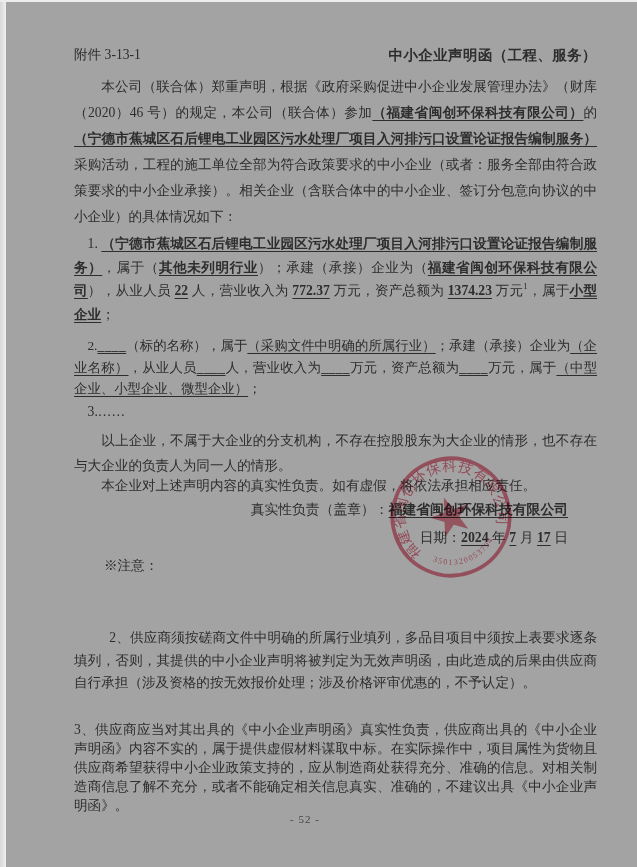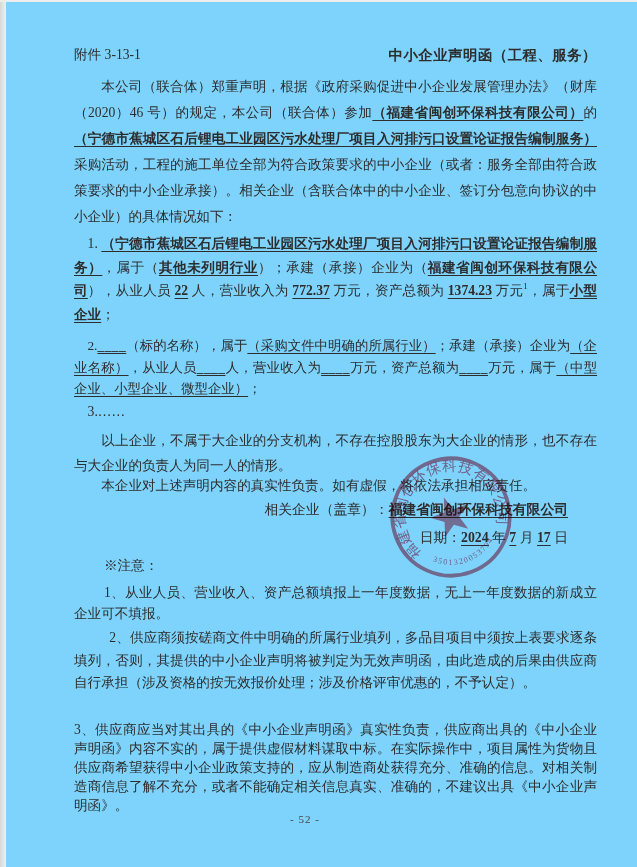--- a/index.html
+++ b/index.html
@@ -1,19 +1,19 @@
 <!DOCTYPE html>
 <html><head>
 <meta charset="utf-8">
 <style>
   html,body{margin:0;padding:0;background:#ffffff;}
   .page{
     position:relative;
     width:637px;height:867px;
-    background:#7dd3fc;
+    background:#a3a3a3;
     overflow:hidden;
     font-family:"Liberation Serif","DejaVu Serif",serif;
     color:#2d2d2d;
   }
   .edge-left{position:absolute;left:0;top:0;width:6px;height:867px;
     background:linear-gradient(to right,#d7d7d7,#efefef);}
   .edge-top{position:absolute;left:0;top:0;width:637px;height:2px;background:#ededed;}
   .blk{position:absolute;left:74px;right:40px;text-align:justify;}
   .fs{font-size:13.6px;}
   .header-row{position:absolute;left:74px;right:40px;top:46px;height:20px;font-size:13.6px;}
@@ -57,26 +57,25 @@
   <div class="blk fs item1"><span>1. </span><span class="bu">（宁德市蕉城区石后锂电工业园区污水处理厂项目入河排污口设置论证报告编制服务）</span><span>，属于（</span><span class="bu">其他未列明行业</span><span>）；承建（承接）企业为（</span><span class="bu">福建省闽创环保科技有限公司</span><span>），从业人员 </span><span class="bu">22</span><span> 人，营业收入为 </span><span class="bu">772.37</span><span> 万元，资产总额为 </span><span class="bu">1374.23</span><span> 万元</span><sup class="fn">1</sup><span>，属于</span><span class="bu">小型企业</span><span>；</span></div>
 
   <div class="blk item2"><span>2.</span><span class="u blank">____</span><span>（标的名称），属于</span><span class="u">（采购文件中明确的所属行业）</span><span>；承建（承接）企业为</span><span class="u">（企业名称）</span><span>，从业人员</span><span class="u blank">____</span><span>人，营业收入为</span><span class="u blank">____</span><span>万元，资产总额为</span><span class="u blank">____</span><span>万元，属于</span><span class="u">（中型企业、小型企业、微型企业）</span><span>；</span></div>
 
   <div class="blk fs item3">3.……</div>
 
   <div class="blk fs branch">以上企业，不属于大企业的分支机构，不存在控股股东为大企业的情形，也不存在与大企业的负责人为同一人的情形。</div>
 
   <div class="blk fs resp">本企业对上述声明内容的真实性负责。如有虚假，将依法承担相应责任。</div>
 
-  <div class="sig"><span>相关企业（盖章）：</span><span class="bu">福建省闽创环保科技有限公司</span></div>
+  <div class="sig"><span>真实性负责（盖章）：</span><span class="bu">福建省闽创环保科技有限公司</span></div>
 
   <div class="dateline"><span>日期：</span><span class="bu">2024</span> <span>年</span> <span class="bu">7</span> <span>月</span> <span class="bu">17</span> <span>日</span></div>
 
   <div class="blk fs notice">※注意：</div>
-  <div class="blk fs n1">1、从业人员、营业收入、资产总额填报上一年度数据，无上一年度数据的新成立企业可不填报。</div>
   <div class="blk fs n2">2、供应商须按磋商文件中明确的所属行业填列，多品目项目中须按上表要求逐条填列，否则，其提供的中小企业声明将被判定为无效声明函，由此造成的后果由供应商自行承担（涉及资格的按无效报价处理；涉及价格评审优惠的，不予认定）。</div>
   <div class="blk fs n3">3、供应商应当对其出具的《中小企业声明函》真实性负责，供应商出具的《中小企业声明函》内容不实的，属于提供虚假材料谋取中标。在实际操作中，项目属性为货物且供应商希望获得中小企业政策支持的，应从制造商处获得充分、准确的信息。对相关制造商信息了解不充分，或者不能确定相关信息真实、准确的，不建议出具《中小企业声明函》。</div>
 
   <svg class="seal" viewBox="0 0 200 200" aria-hidden="true">
     <defs>
       <path id="sealArcTop" d="M 32.9 131.3 A 74 74 0 1 1 167.1 131.3" fill="none"></path>
       <path id="sealArcBottom" d="M 41.8 148.9 A 76 76 0 0 0 158.2 148.9" fill="none"></path>
     </defs>
     <g transform="rotate(-20 100 100)">
       <circle cx="100" cy="100" r="93" fill="none" stroke="#dd5068" stroke-width="6" opacity=".85"></circle>

